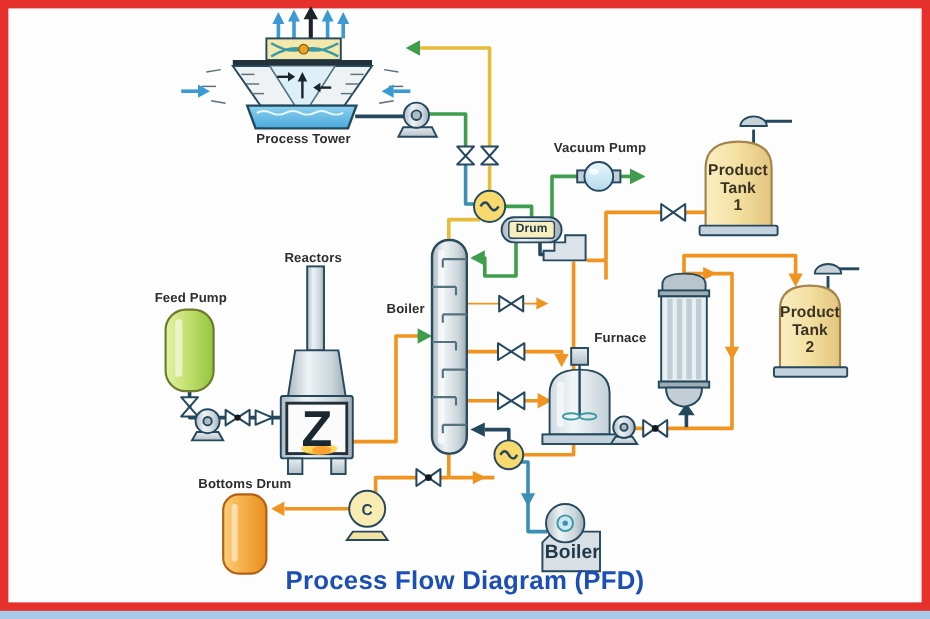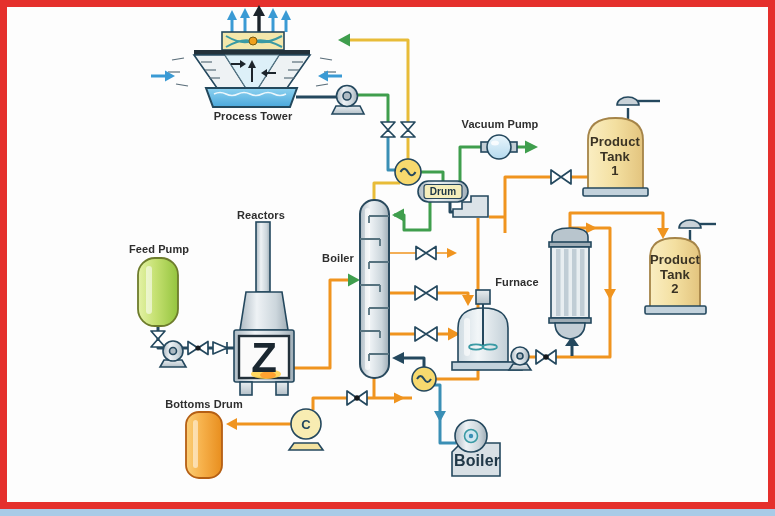--- a/index.html
+++ b/index.html
@@ -382,13 +382,14 @@
 <div class="lbl" style="left:500px;top:124px">Vacuum Pump</div>
 <div class="lbl" style="left:517px;top:282px">Furnace</div>
 <div class="lbl" style="left:204px;top:404px">Bottoms Drum</div>
 <div class="lbl lbl-small" style="left:477px;top:461px;font-size:16px">Boiler</div>
 <div class="lbl tank-lbl" style="left:615px;top:157px">Product
 Tank
 1</div>
 <div class="lbl tank-lbl" style="left:675px;top:275px">Product
 Tank
 2</div>
+<div id="main-title">Process Flow Diagram (PFD)</div>
 </div>
 
 </body></html>

